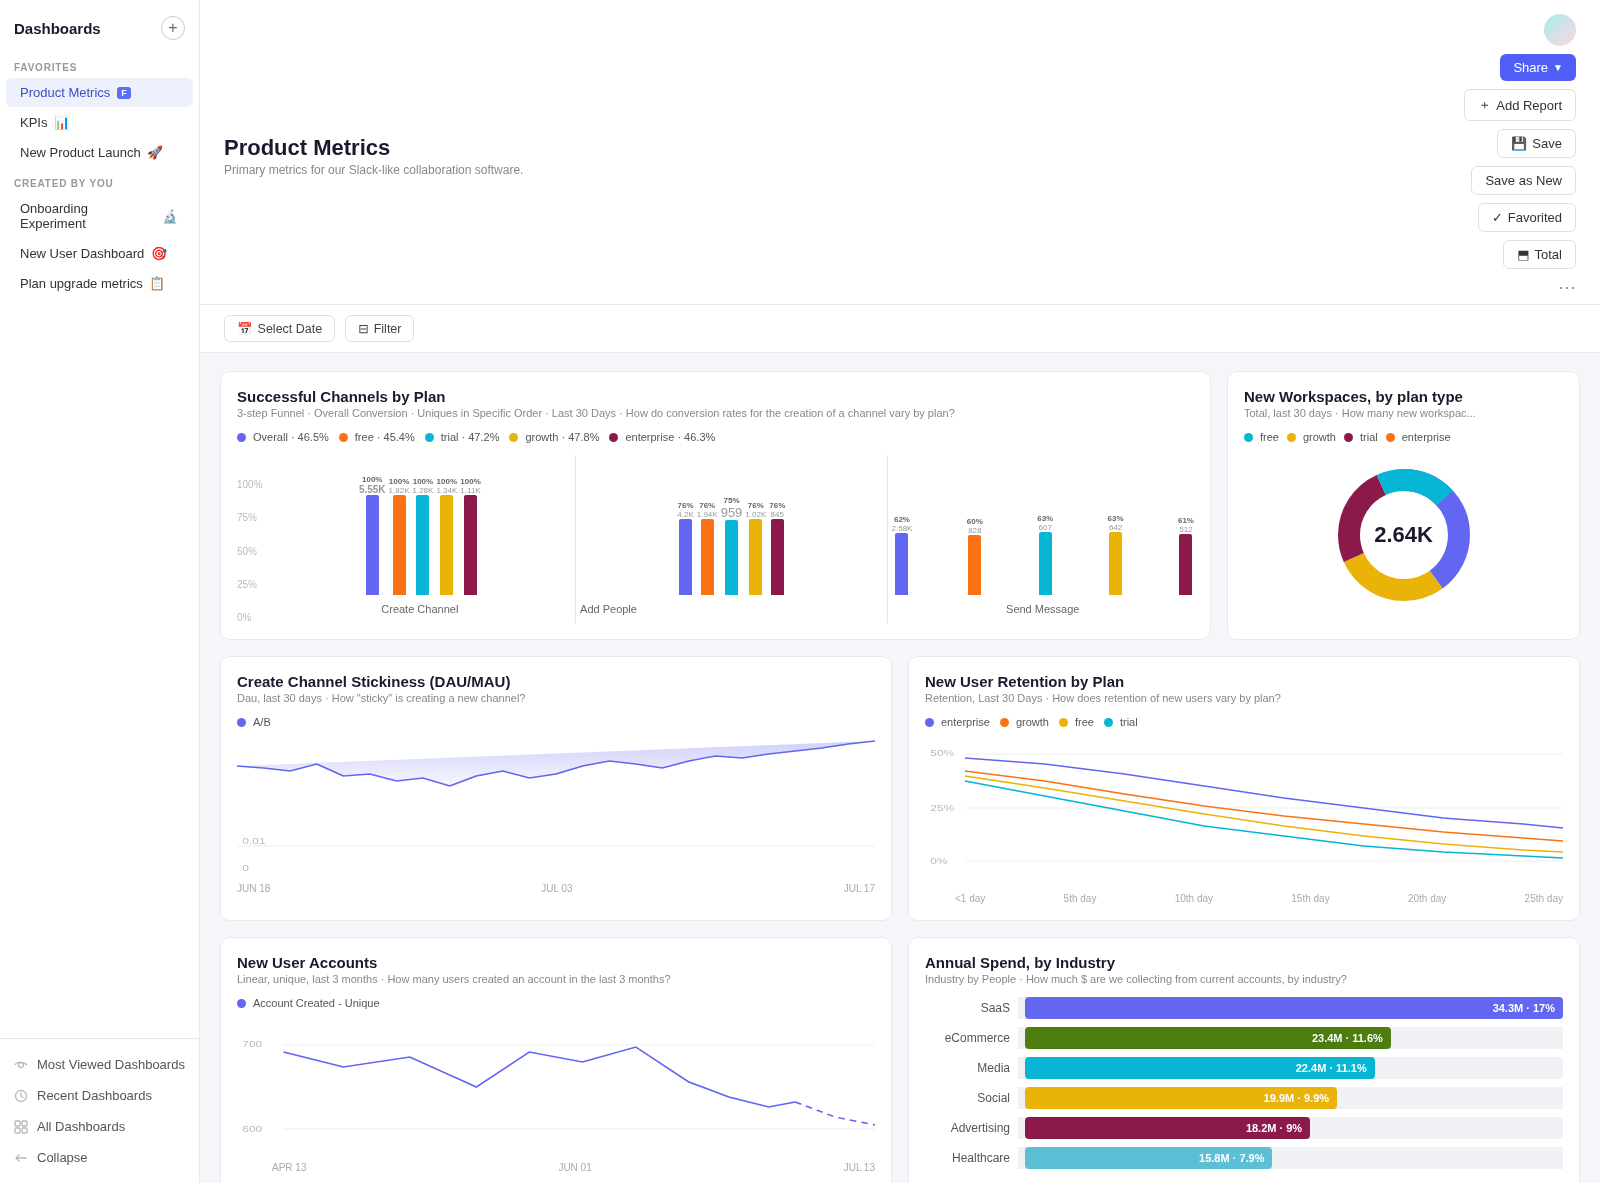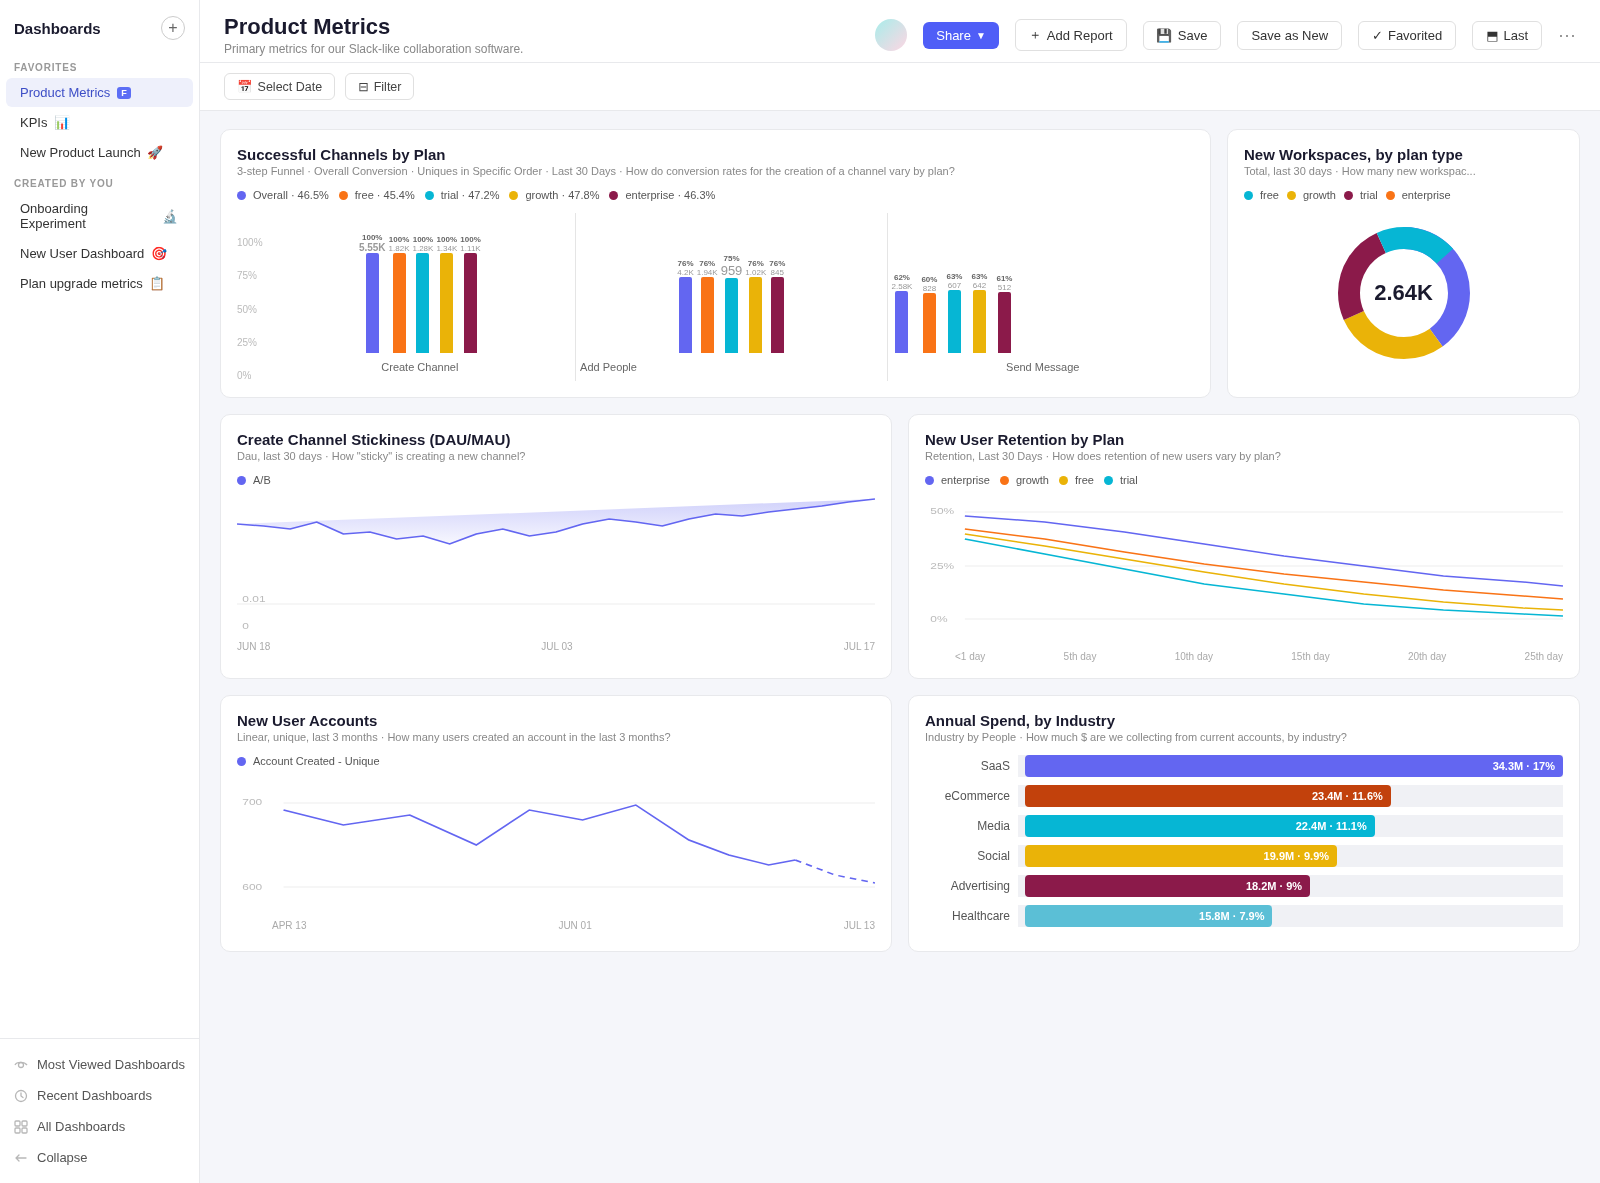--- a/index.html
+++ b/index.html
@@ -17,21 +17,21 @@
     .sidebar-bottom { margin-top: auto; padding: 10px 0; border-top: 1px solid #e8e9ec; }
     .sidebar-bottom-item { display: flex; align-items: center; gap: 9px; padding: 8px 14px; cursor: pointer; color: #555; font-size: 13px; }
     .sidebar-bottom-item svg { opacity: 0.6; }
 
     
     #main { flex: 1; display: flex; flex-direction: column; overflow: hidden; }
     .top-bar { display: flex; align-items: center; justify-content: space-between; padding: 14px 24px 6px; background: #fff; border-bottom: 1px solid #e8e9ec; }
     .top-bar-left {}
     .top-bar-title { font-size: 22px; font-weight: 700; color: #1a1a2e; }
     .top-bar-subtitle { font-size: 12px; color: #888; margin-top: 2px; }
-    .top-bar-right { display: flex; align-items: center; gap: 16px; }
+    .top-bar-right { display: flex; align-items: flex-end; gap: 8px; flex-direction: column; }
     .avatar { width: 32px; height: 32px; border-radius: 50%; background: linear-gradient(135deg, #a8edea, #fed6e3); overflow: hidden; }
     .btn { display: flex; align-items: center; gap: 5px; padding: 6px 13px; border-radius: 6px; border: 1px solid #e0e0e0; background: #fff; cursor: pointer; font-size: 13px; color: #333; font-weight: 500; }
     .btn-primary { background: #4f5ef7; color: #fff; border: none; }
     .toolbar { display: flex; align-items: center; gap: 10px; padding: 10px 24px; background: #fff; border-bottom: 1px solid #e8e9ec; }
     .toolbar-btn { display: flex; align-items: center; gap: 5px; padding: 5px 12px; border-radius: 6px; border: 1px solid #e0e0e0; background: #fff; cursor: pointer; font-size: 12.5px; color: #444; }
 
     
     .content { flex: 1; overflow-y: auto; padding: 18px 20px; display: flex; flex-direction: column; gap: 16px; }
 
     
@@ -161,21 +161,21 @@
       </button>
       <button class="btn">
         <span>Save as New</span>
       </button>
       <button class="btn">
         <span>✓</span>
         <span>Favorited</span>
       </button>
       <button class="btn">
         <span>⬒</span>
-        <span>Last</span>
+        <span>Total</span>
       </button>
       <span class="more-icon">···</span>
     </div>
   </div>
 
   <div class="toolbar">
     <button class="toolbar-btn">
       <span>📅</span>
       <span>Select Date</span>
     </button>
@@ -267,21 +267,21 @@
                   <span style="font-size:8px;color:#666;font-weight:700">76%</span>
                   <span style="font-size:8px;color:#999;">845</span>
                   <div class="bar" style="background:#8b1a4a;height:76px;width:13px;"></div>
                 </div>
               </div>
               <div style="font-size:11px;color:#666;margin-top:8px;font-weight:500">Add People</div>
             </div>
             <div style="width:1px;background:#e5e5e5;margin:0 4px;"></div>
 
             <div style="flex:1; display:flex; flex-direction:column;">
-              <div style="display:flex; gap:9px; align-items:flex-end; height:140px; justify-content:flex-start;">
+              <div style="display:flex; gap:3px; align-items:flex-end; height:140px; justify-content:space-between;">
                 <div style="display:flex; flex-direction:column; align-items:center;">
                   <span style="font-size:8px;color:#666;font-weight:700">62%</span>
                   <span style="font-size:8px;color:#999;">2.58K</span>
                   <div class="bar" style="background:#6366f1;height:62px;width:13px;"></div>
                 </div>
                 <div style="display:flex; flex-direction:column; align-items:center;">
                   <span style="font-size:8px;color:#666;font-weight:700">60%</span>
                   <span style="font-size:8px;color:#999;">828</span>
                   <div class="bar" style="background:#f97316;height:60px;width:13px;"></div>
                 </div>
@@ -433,21 +433,21 @@
             <div class="hbar-label">SaaS</div>
             <div class="hbar-track">
               <div class="hbar-fill" style="width:100%;background:#6366f1;">
                 <span class="hbar-val">34.3M · 17%</span>
               </div>
             </div>
           </div>
           <div class="hbar-row">
             <div class="hbar-label">eCommerce</div>
             <div class="hbar-track">
-              <div class="hbar-fill" style="width:68%;background:#c2410c;">
+              <div class="hbar-fill" style="width:68%;background:#4d7c0f;">
                 <span class="hbar-val">23.4M · 11.6%</span>
               </div>
             </div>
           </div>
           <div class="hbar-row">
             <div class="hbar-label">Media</div>
             <div class="hbar-track">
               <div class="hbar-fill" style="width:65%;background:#06b6d4;">
                 <span class="hbar-val">22.4M · 11.1%</span>
               </div>

